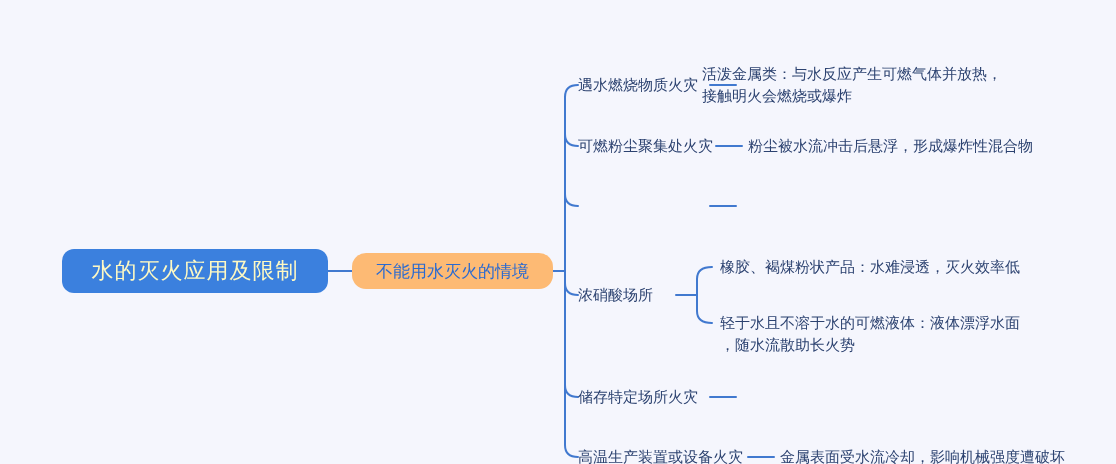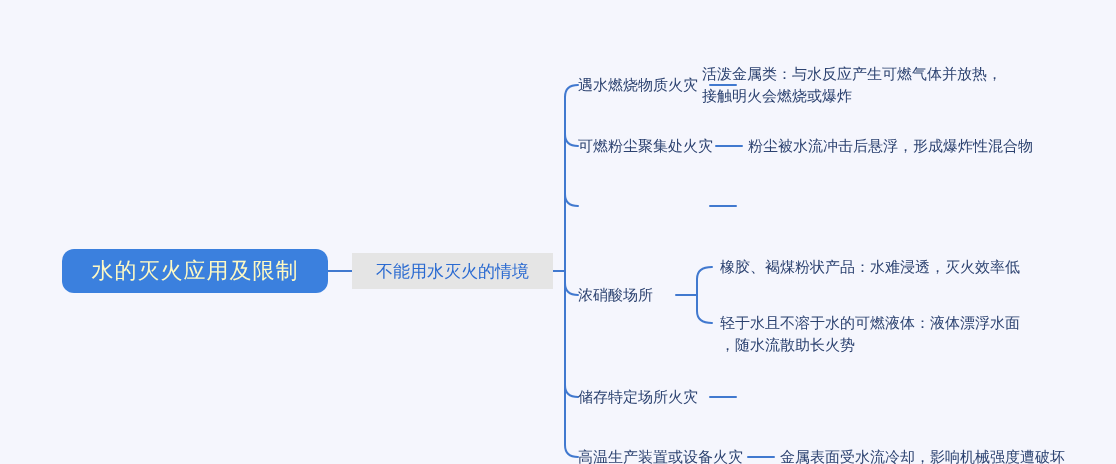--- a/index.html
+++ b/index.html
@@ -34,23 +34,23 @@
     align-items: center;
     justify-content: center;
     font-size: 22px;
     letter-spacing: 1px;
     cursor: pointer;
   }
   .topic-node {
     position: absolute;
     left: 352px; top: 253px;
     width: 201px; height: 36px;
-    background: #e5e5e5;
+    background: #fdba74;
     color: #2a6ad1;
-    border-radius: 0;
+    border-radius: 14px;
     display: flex;
     align-items: center;
     justify-content: center;
     font-size: 17px;
     cursor: pointer;
   }
   .branch-label {
     position: absolute;
     left: 578px;
     font-size: 15px;

